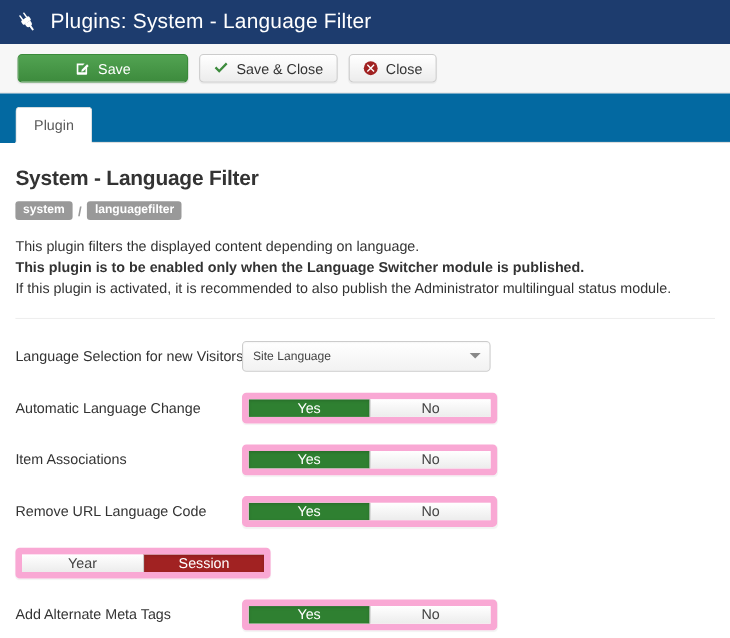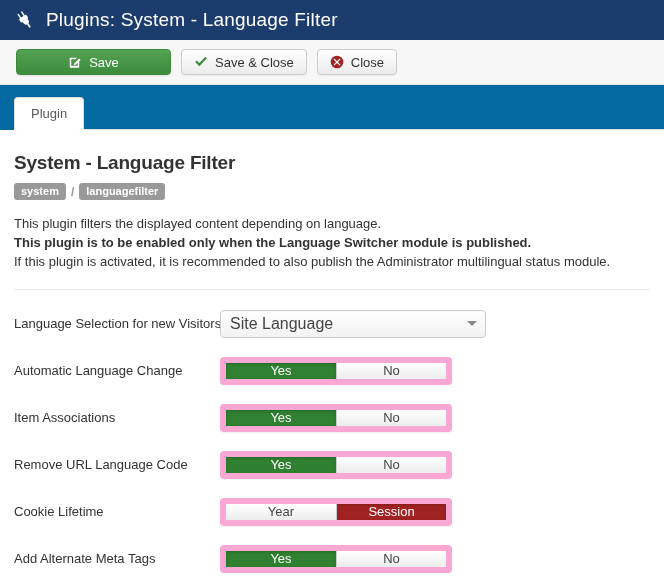--- a/index.html
+++ b/index.html
@@ -184,30 +184,30 @@
   .form-label {
     font-size: 13px;
     color: #333333;
     width: 206px;
     flex: 0 0 206px;
     white-space: nowrap;
   }
 
   
   .select-box {
-    width: 266px;
+    width: 226px;
     height: 28px;
     box-sizing: border-box;
     border: 1px solid #cccccc;
     border-radius: 4px;
     background: linear-gradient(to bottom, #ffffff 0%, #f2f2f2 100%);
     display: flex;
     align-items: center;
     padding: 0 8px 0 9px;
-    font-size: 16px;
+    font-size: 11px;
     color: #444444;
     cursor: pointer;
     box-shadow: inset 0 1px 1px rgba(0,0,0,0.03);
   }
   .select-value { flex: 1 1 auto; white-space: nowrap; }
   .caret {
     width: 0; height: 0;
     border-left: 5px solid transparent;
     border-right: 5px solid transparent;
     border-top: 5px solid #888888;
@@ -351,21 +351,20 @@
 
     <div class="form-row">
       <div class="form-label">Remove URL Language Code</div>
       <div class="btn-group">
         <span class="tg on-green">Yes</span>
         <span class="tg off">No</span>
       </div>
     </div>
 
     <div class="form-row">
-      <div class="form-label">Cookie Lifetime</div>
       <div class="btn-group">
         <span class="tg off">Year</span>
         <span class="tg on-red">Session</span>
       </div>
     </div>
 
     <div class="form-row">
       <div class="form-label">Add Alternate Meta Tags</div>
       <div class="btn-group">
         <span class="tg on-green">Yes</span>

